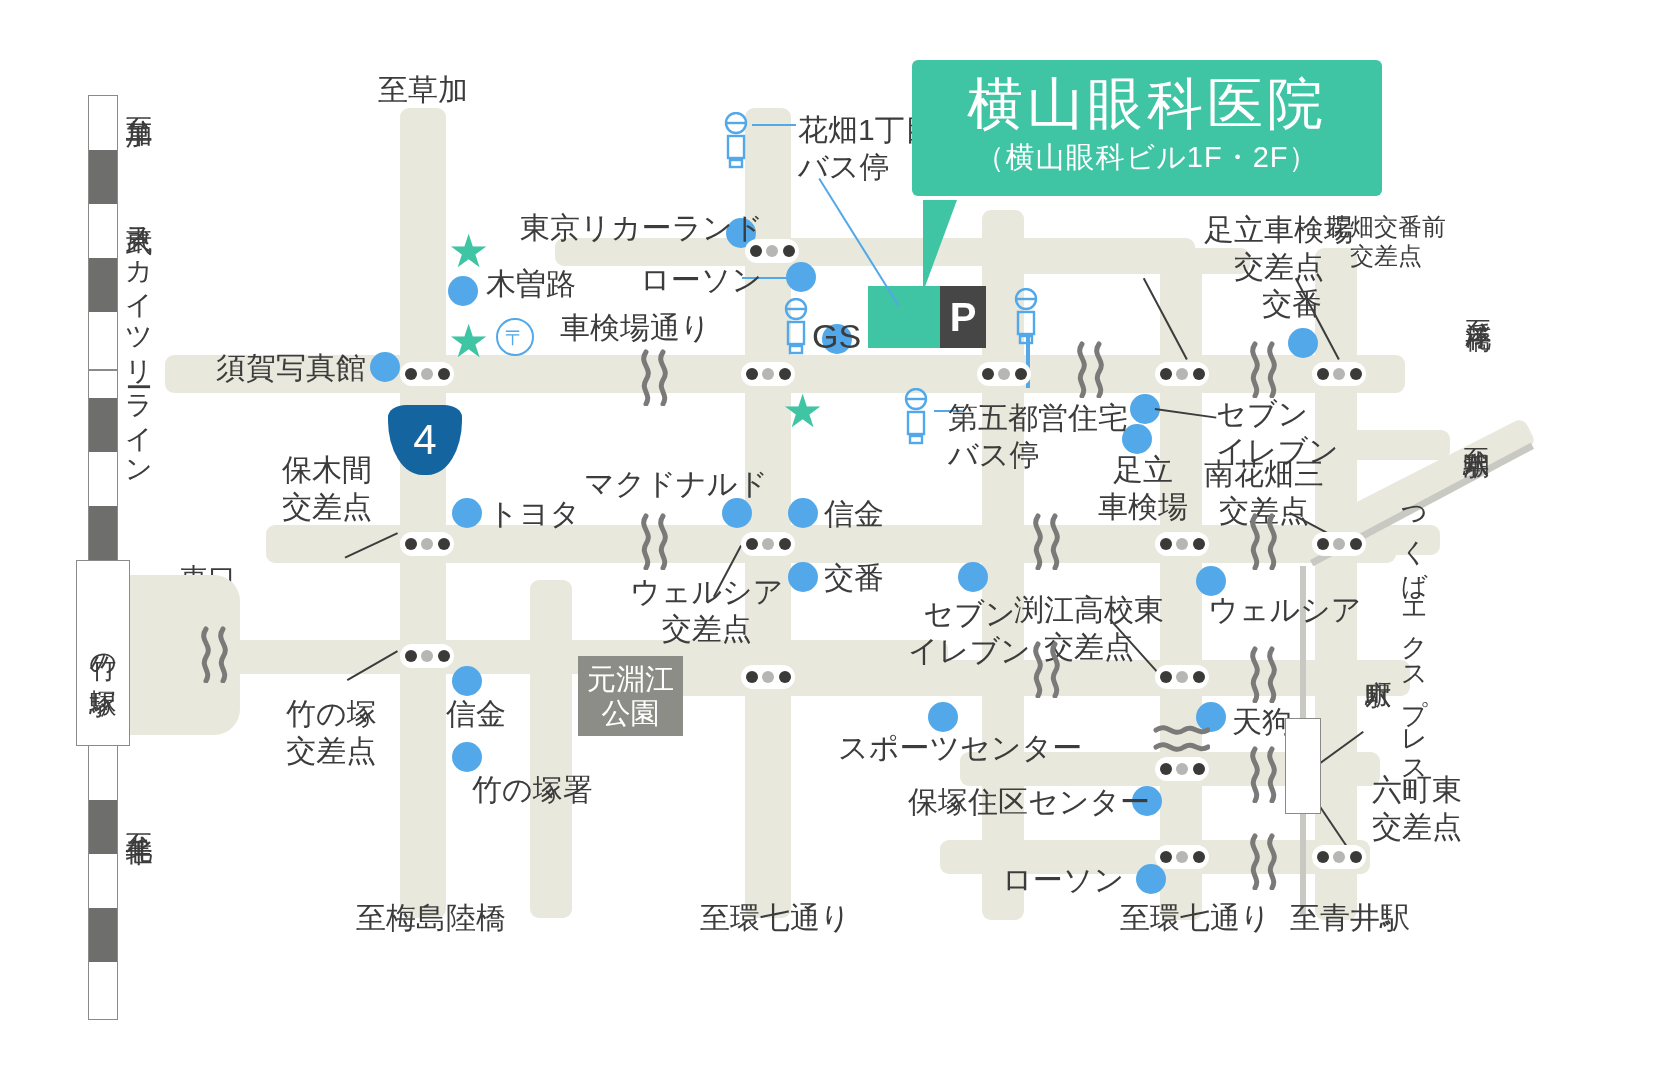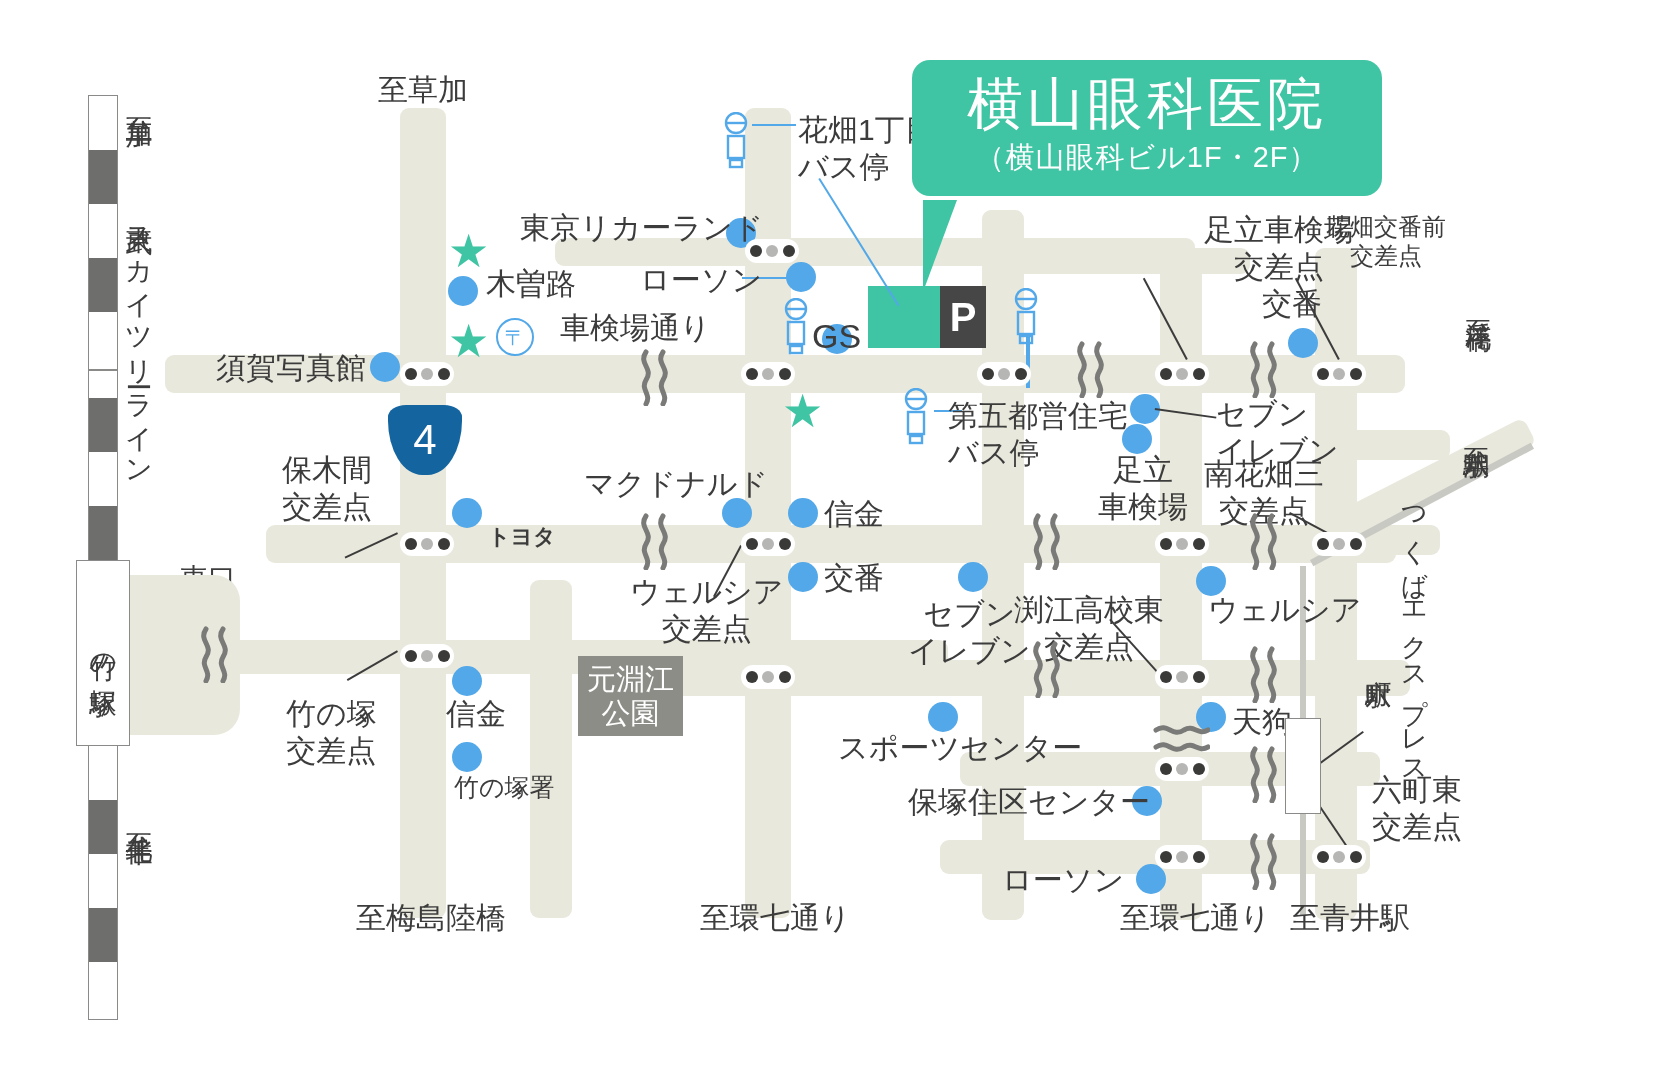--- a/index.html
+++ b/index.html
@@ -141,21 +141,21 @@
     display:flex;align-items:center;justify-content:center;
     border-radius:18px 18px 46% 46%/12px 12px 78% 78%;
     z-index:7;
   }
   
   .busstop{position:absolute;z-index:5;}
   
   .callout{
     position:absolute;
     background:#3fc4a4;
-    border-radius:18px;
+    border-radius:6px;
     color:#ffffff;
     text-align:center;
     padding:14px 26px 18px 26px;
     z-index:10;
   }
   .callout .t1{font-size:56px;letter-spacing:4px;line-height:1.08;}
   .callout .t2{font-size:29px;letter-spacing:1px;margin-top:4px;}
   .callout-tail{
     position:absolute;
     width:0;height:0;
@@ -433,21 +433,21 @@
   <div class="leader" style="left:1290px;top:512px;width:50px;transform:rotate(28deg);"></div>
   <div class="leader" style="left:398px;top:652px;width:58px;transform:rotate(150deg);"></div>
   <div class="leader" style="left:1156px;top:672px;width:70px;transform:rotate(-132deg);"></div>
   <div class="leader" style="left:1348px;top:850px;width:56px;transform:rotate(-124deg);"></div>
   <div class="leader" style="left:1298px;top:778px;width:80px;transform:rotate(-36deg);"></div>
   <div class="leader" style="left:1155px;top:408px;width:62px;transform:rotate(8deg);"></div>
 
   <span class="lbl" style="left:378px;top:72px;font-size:30px;">至草加</span>
   <span class="lbl" style="left:798px;top:112px;font-size:30px;white-space:pre-line;">花畑1丁目
 バス停</span>
-  <span class="lbl" style="left:948px;top:400px;font-size:30px;white-space:pre-line;font-family:Liberation Mono, monospace;">第五都営住宅
+  <span class="lbl" style="left:948px;top:400px;font-size:30px;white-space:pre-line;">第五都営住宅
 バス停</span>
 
   <span class="lbl" style="left:520px;top:210px;font-size:30px;">東京リカーランド</span>
   <span class="lbl" style="left:486px;top:268px;font-size:30px;font-family:Liberation Mono, monospace;">木曽路</span>
   <span class="lbl" style="left:216px;top:350px;font-size:30px;">須賀写真館</span>
   <span class="lbl" style="left:640px;top:262px;font-size:30px;">ローソン</span>
   <span class="lbl" style="left:812px;top:288px;font-size:34px;margin-top:28px;">GS</span>
   <span class="lbl" style="left:560px;top:310px;font-size:30px;">車検場通り</span>
 
   <span class="lbl c" style="left:1204px;top:212px;font-size:30px;white-space:pre-line;">足立車検場
@@ -458,35 +458,35 @@
   <span class="lbl" style="left:1216px;top:396px;font-size:30px;white-space:pre-line;">セブン
 イレブン</span>
   <span class="lbl c" style="left:1098px;top:452px;font-size:30px;white-space:pre-line;">足立
 車検場</span>
   <span class="lbl c" style="left:1204px;top:456px;font-size:30px;white-space:pre-line;">南花畑三
 交差点</span>
 
   <span class="lbl c" style="left:282px;top:452px;font-size:30px;white-space:pre-line;">保木間
 交差点</span>
   <span class="lbl" style="left:584px;top:466px;font-size:30px;">マクドナルド</span>
-  <span class="lbl" style="left:488px;top:524px;font-size:22px;font-weight:bold;">トヨタ</span>
+  <span class="lbl" style="left:488px;top:496px;font-size:30px;">トヨタ</span>
   <span class="lbl" style="left:824px;top:496px;font-size:30px;">信金</span>
   <span class="lbl" style="left:824px;top:560px;font-size:30px;">交番</span>
   <span class="lbl c" style="left:630px;top:574px;font-size:30px;white-space:pre-line;">ウェルシア
 交差点</span>
   <span class="lbl c" style="left:908px;top:596px;font-size:30px;white-space:pre-line;">セブン
 イレブン</span>
   <span class="lbl c" style="left:1014px;top:592px;font-size:30px;white-space:pre-line;">渕江高校東
 交差点</span>
   <span class="lbl" style="left:1208px;top:592px;font-size:30px;">ウェルシア</span>
 
   <span class="lbl c" style="left:286px;top:696px;font-size:30px;white-space:pre-line;">竹の塚
 交差点</span>
   <span class="lbl" style="left:446px;top:696px;font-size:30px;">信金</span>
-  <span class="lbl" style="left:454px;top:772px;font-size:25px;">竹の塚署</span>
+  <span class="lbl" style="left:472px;top:772px;font-size:30px;">竹の塚署</span>
   <div class="park-label" style="left:578px;top:656px;font-size:29px;white-space:pre-line;">元淵江
 公園</div>
   <span class="lbl" style="left:908px;top:784px;font-size:30px;">保塚住区センター</span>
   <span class="lbl" style="left:838px;top:730px;font-size:30px;">スポーツセンター</span>
   <span class="lbl" style="left:1232px;top:704px;font-size:30px;">天狗</span>
   <span class="lbl" style="left:1002px;top:862px;font-size:30px;">ローソン</span>
   <span class="lbl c" style="left:1372px;top:772px;font-size:30px;white-space:pre-line;">六町東
 交差点</span>
 
   <span class="lbl" style="left:356px;top:900px;font-size:30px;">至梅島陸橋</span>

